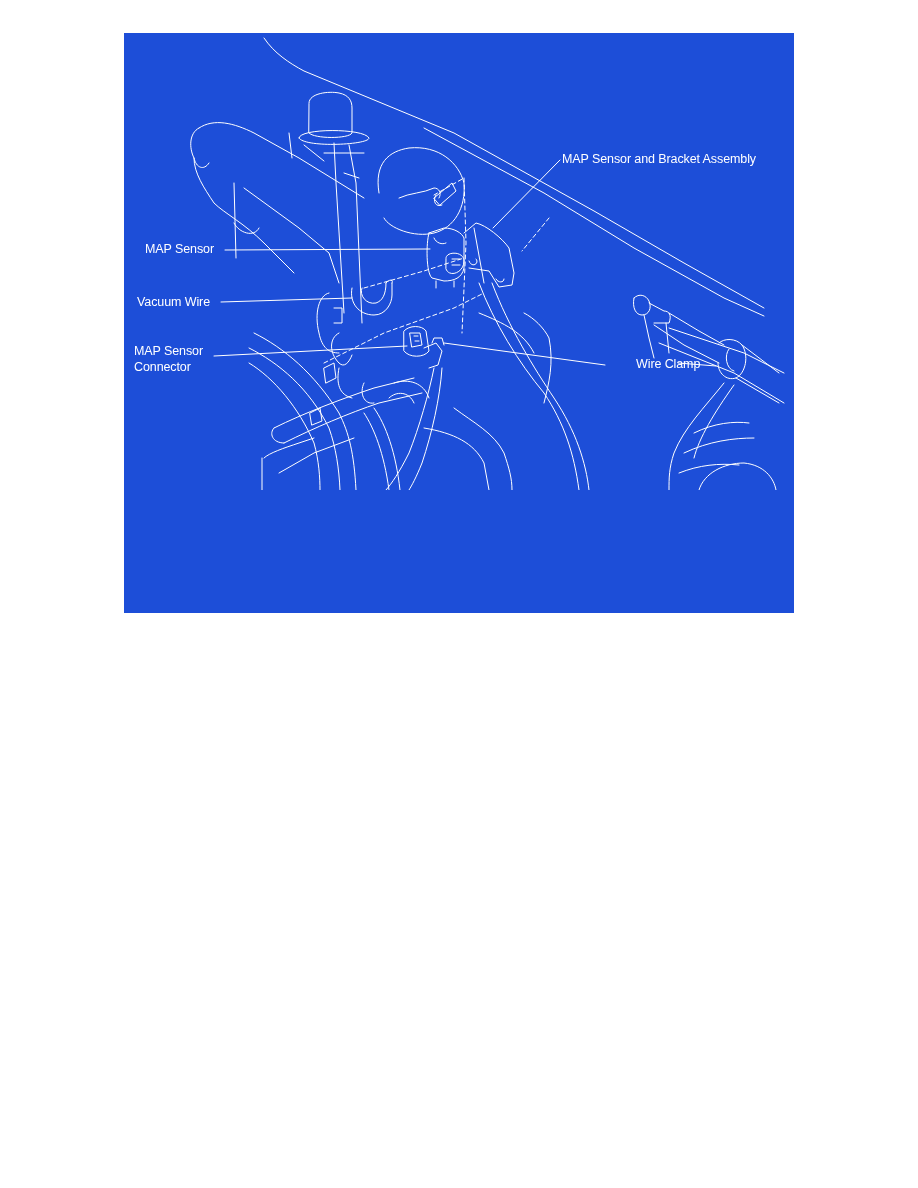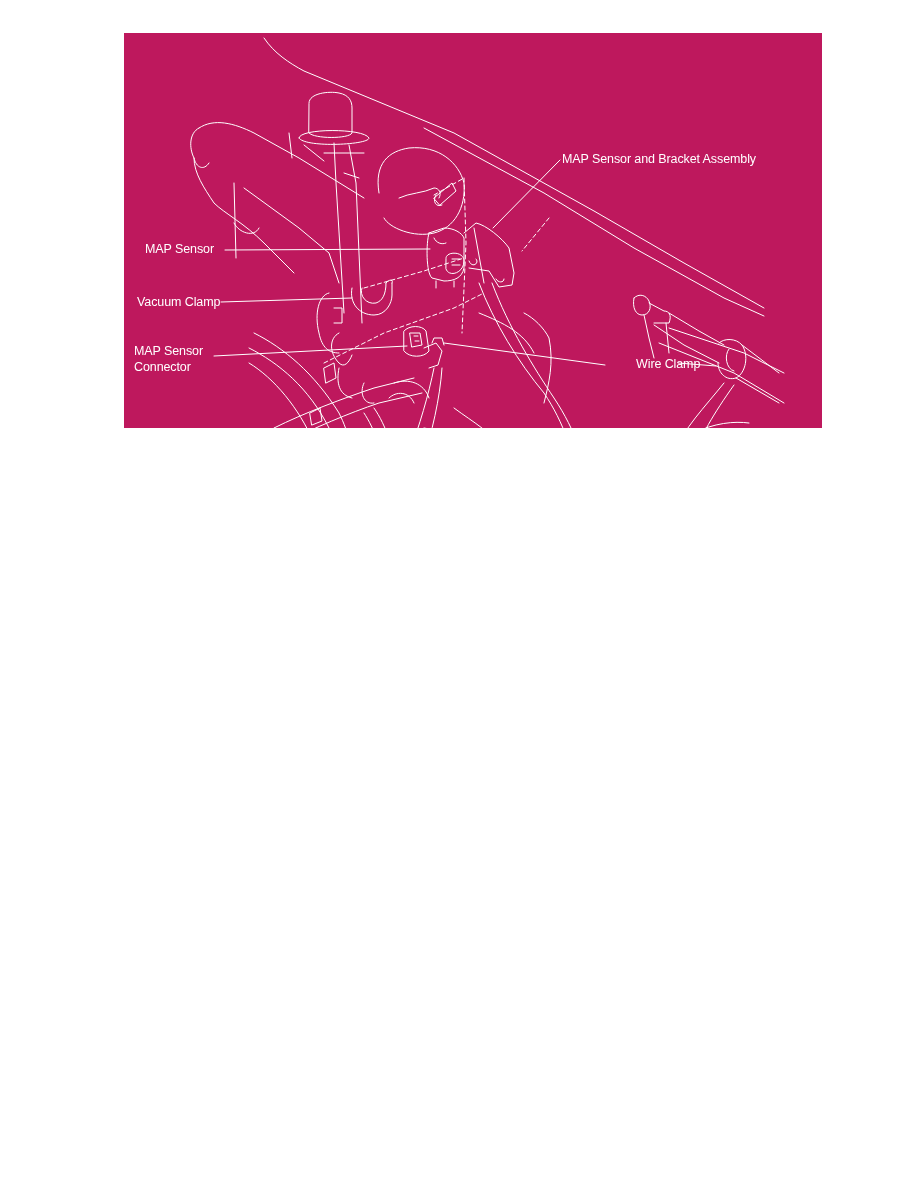--- a/index.html
+++ b/index.html
@@ -12,24 +12,23 @@
       height: 1188px;
       position: relative;
       overflow: hidden;
       font-family: "Liberation Sans", sans-serif;
     }
     .figure {
       position: absolute;
       left: 124px;
       top: 33px;
       width: 670px;
-      height: 395px;
-      background: #be185d;
+      height: 580px;
+      background: #1d4ed8;
       overflow: hidden;
-      padding-left: 28px;
     }
     .figure svg {
       position: absolute;
       left: 0;
       top: 0;
       width: 670px;
       height: 457px;
     }
     .label {
       position: absolute;
@@ -157,21 +156,21 @@
     <path d="M97 269 L228 265" stroke-width="1"></path>
     <path d="M90 323 L283 313" stroke-width="1"></path>
     <path d="M481 332 L320 310" stroke-width="1"></path>
     <path d="M554 330 L592 333" stroke-width="1"></path>
   </svg>
 
   <span class="label" style="left:438px; top:118px;">MAP Sensor and Bracket Assembly</span>
 
   <span class="label" style="left:21px; top:208px;">MAP Sensor</span>
 
-  <span class="label" style="left:13px; top:261px;">Vacuum Clamp</span>
+  <span class="label" style="left:13px; top:261px;">Vacuum Wire</span>
 
   <span class="label" style="left:10px; top:310px;">
     <span class="line2">MAP Sensor</span>
     <span class="line2">Connector</span>
   </span>
 
   <span class="label" style="left:483px; top:323px;margin-left:29px;">Wire Clamp</span>
 </div>
 
 </body></html>

